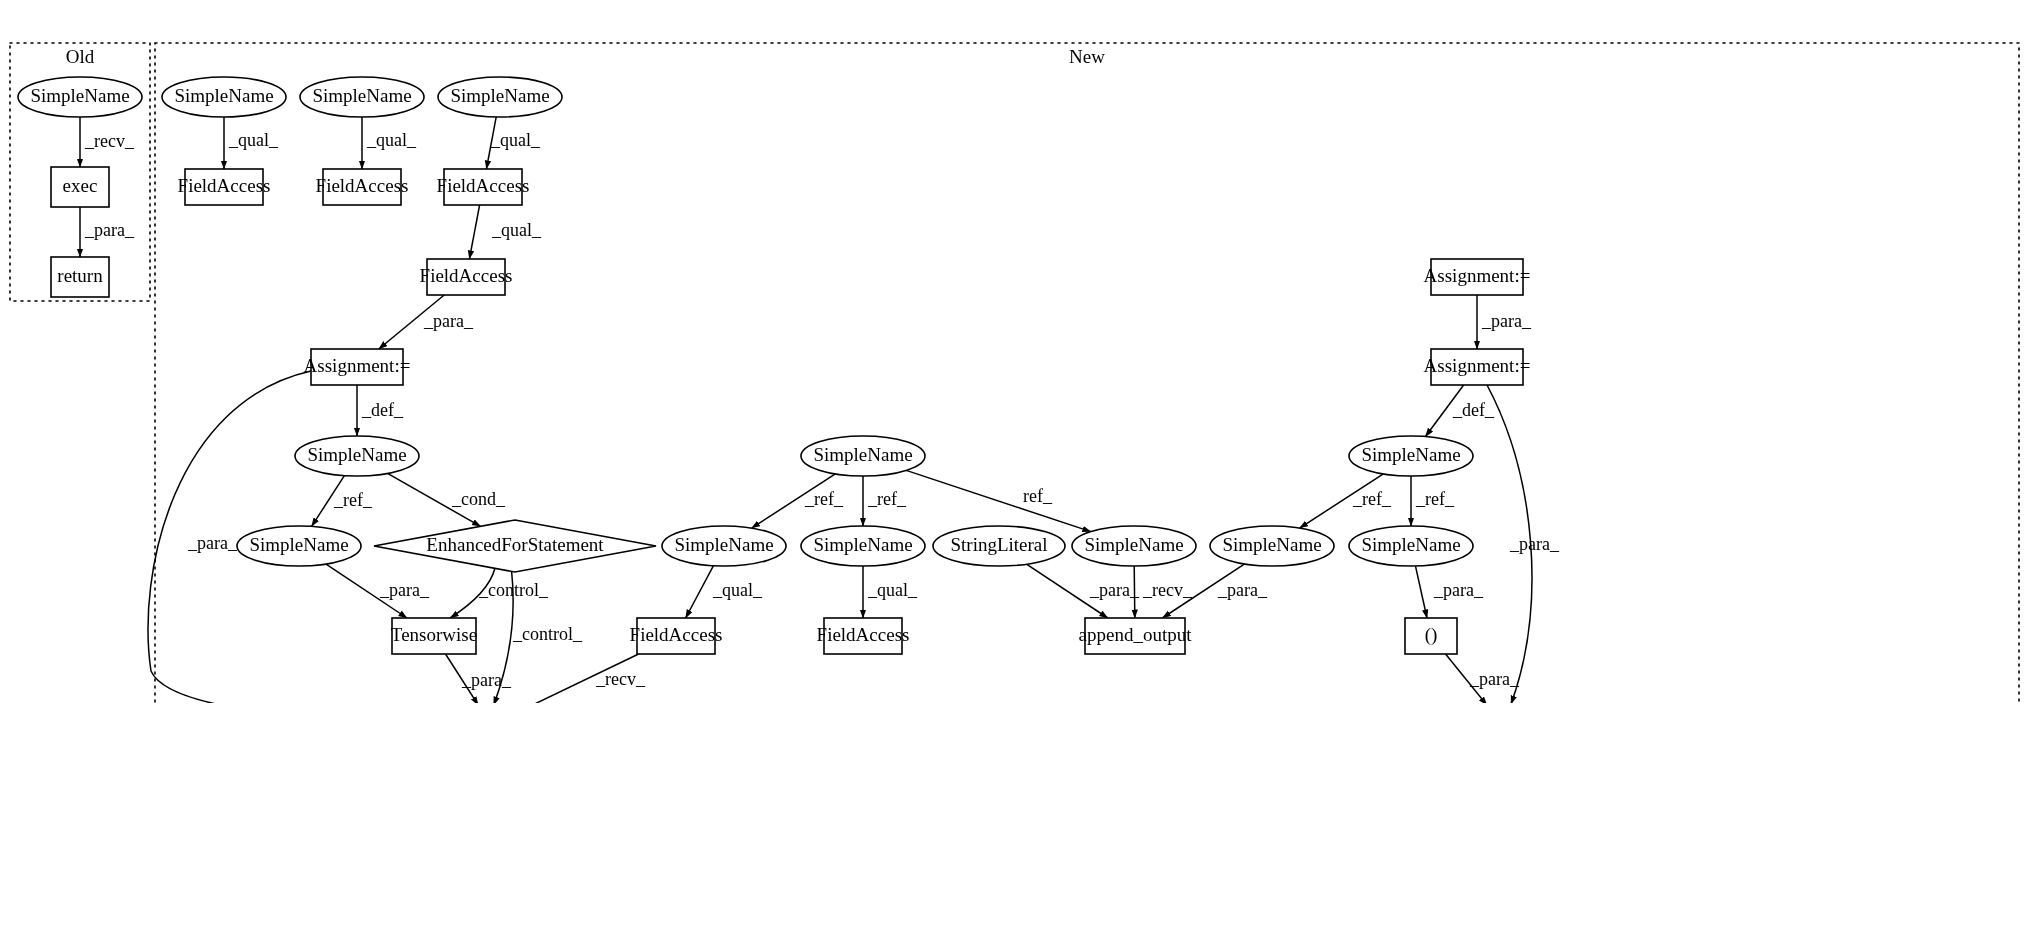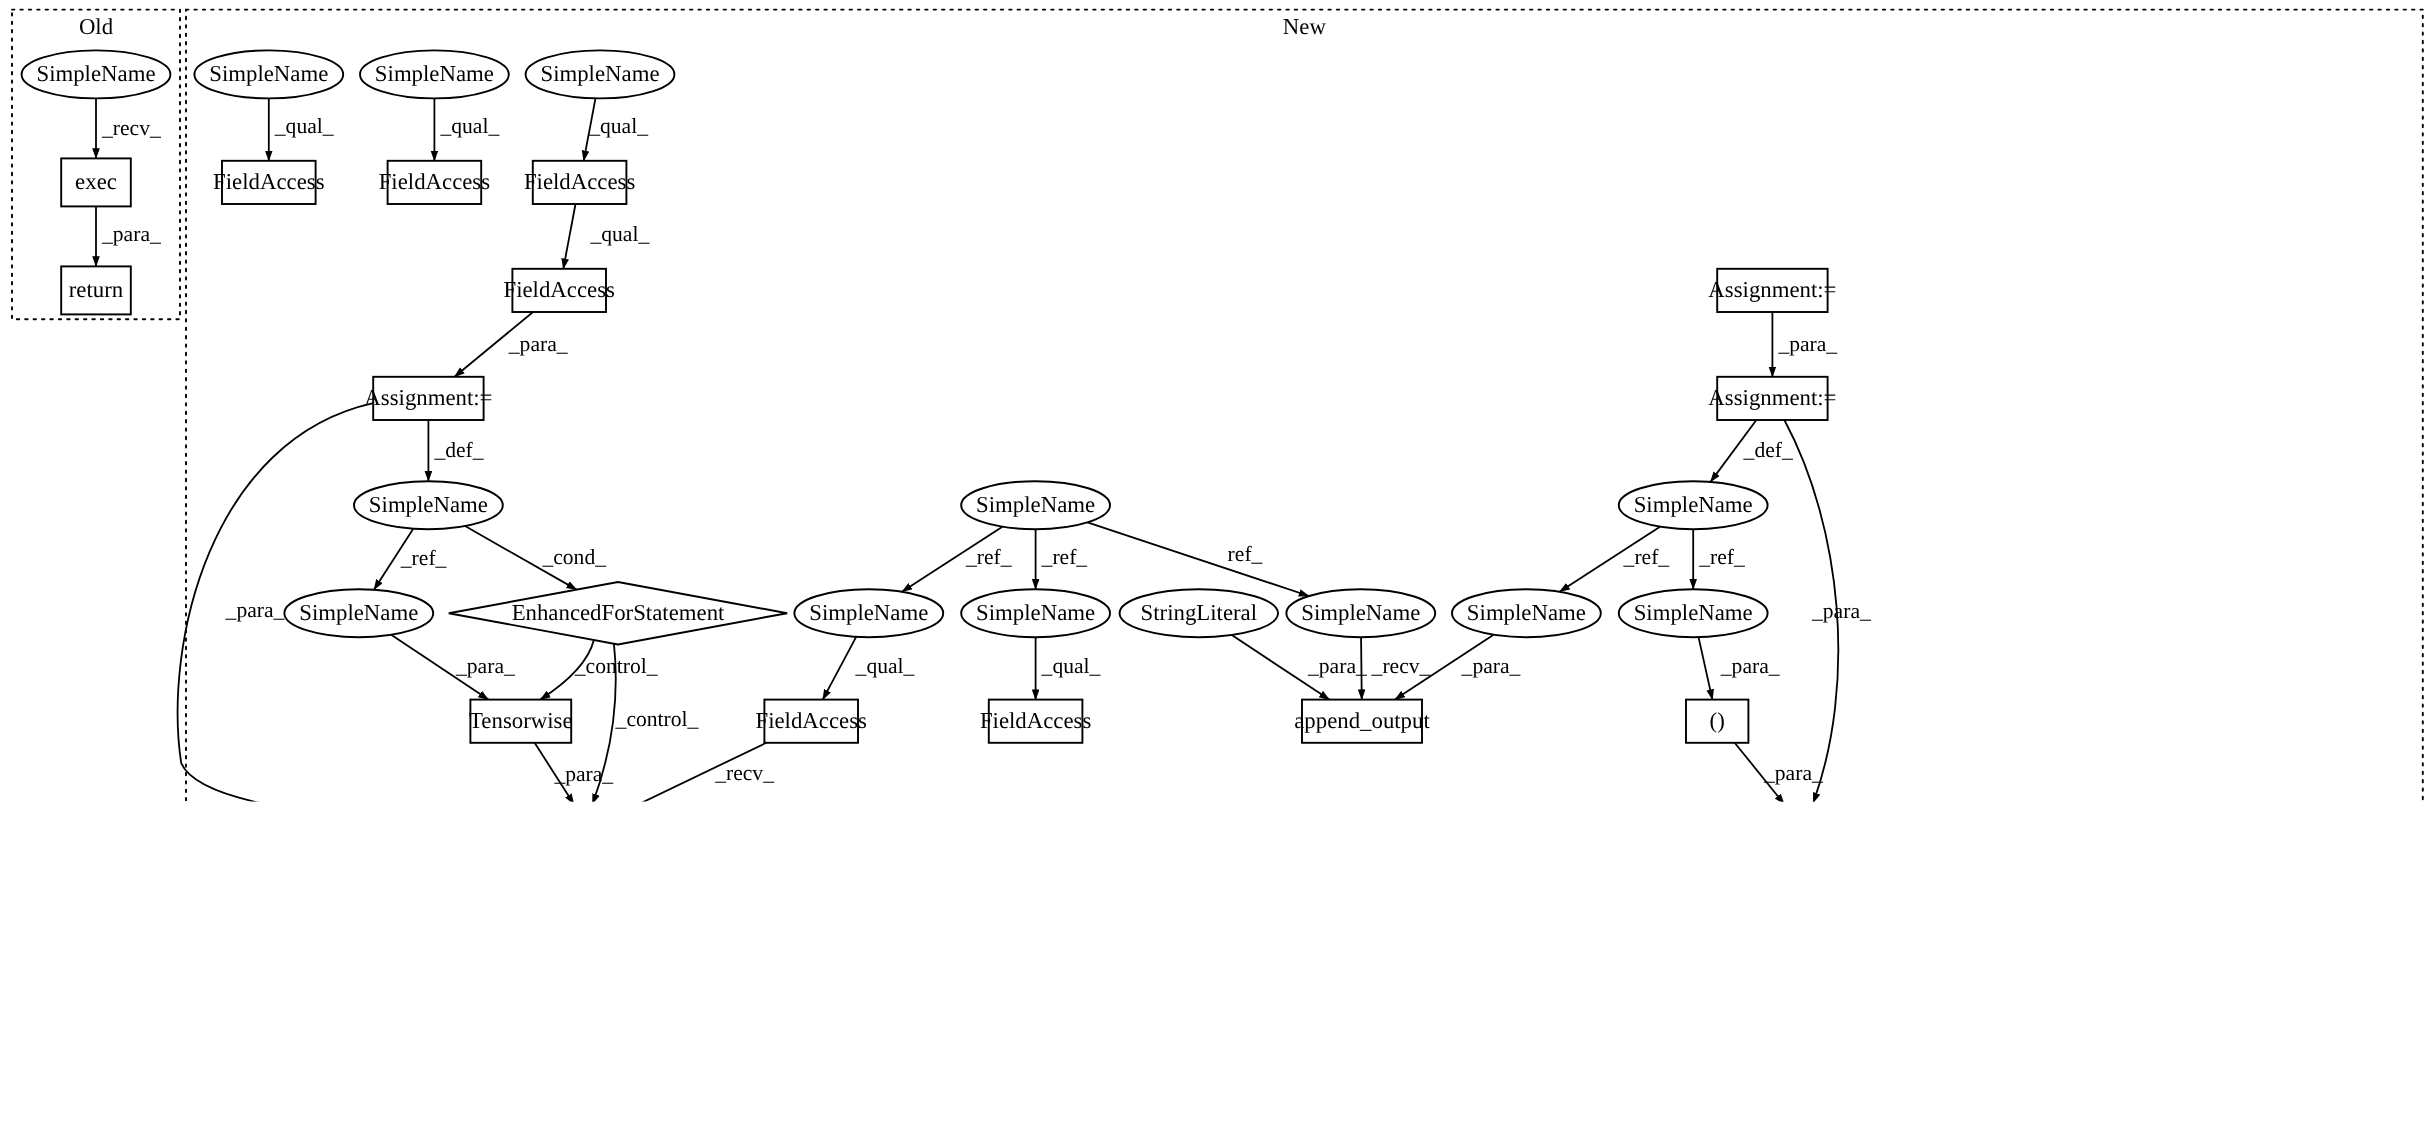--- a/index.html
+++ b/index.html
@@ -6,20 +6,21 @@
     margin: 0;
     padding: 0;
     background: #ffffff;
   }
   #stage {
     position: relative;
     width: 2029px;
     height: 668px;
     background: #ffffff;
     font-family: "Liberation Serif", "DejaVu Serif", serif;
+    margin-top: 35px;
   }
   svg#graph {
     display: block;
     width: 2029px;
     height: 944px;
   }
   .node-shape {
     fill: #ffffff;
     stroke: #000000;
     stroke-width: 1.6;

